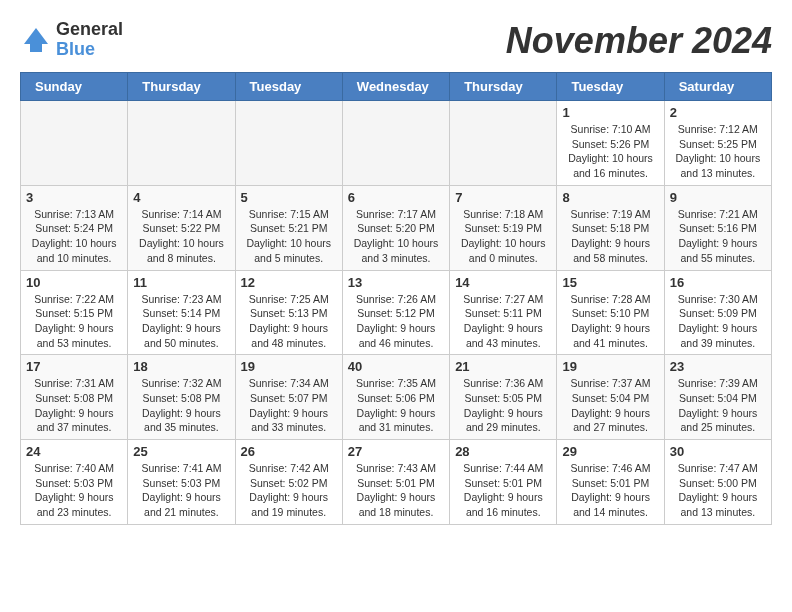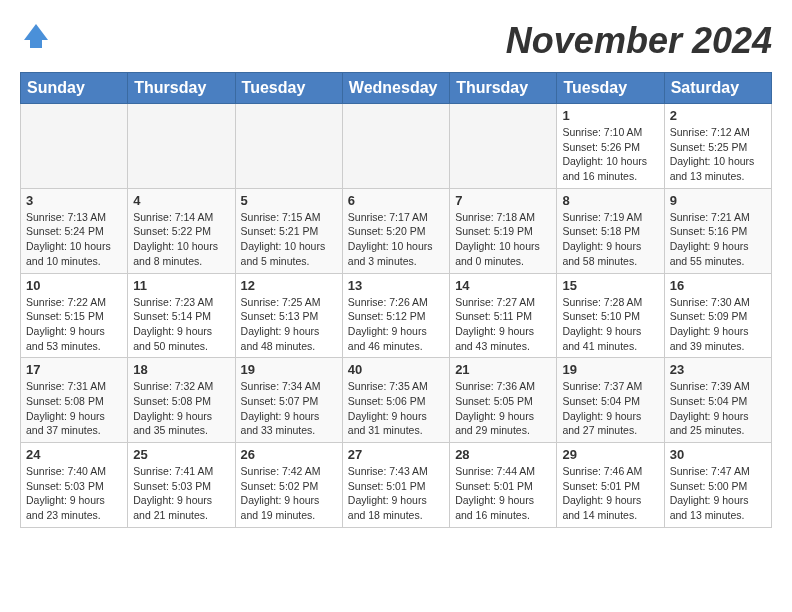--- a/index.html
+++ b/index.html
@@ -53,23 +53,23 @@
       font-size: 14px;
       color: #555;
     }
     .calendar {
       width: 100%;
       border-collapse: collapse;
     }
     .calendar th {
       background-color: #4a7fc1;
       color: #fff;
-      font-size: 16px;
-      font-weight: bold;
-      padding: 6px 6px;
+      font-size: 13px;
+      font-weight: bold;
+      padding: 6px 14px;
       text-align: left;
       border: 1px solid #3a6aa1;
     }
     .calendar td {
       vertical-align: top;
       padding: 4px 5px;
       border: 1px solid #ccc;
       font-size: 11px;
       color: #333;
       width: calc(100% / 7);
@@ -85,32 +85,37 @@
     .day-number {
       font-size: 13px;
       font-weight: bold;
       display: block;
       margin-bottom: 2px;
     }
     .day-info {
       font-size: 10.5px;
       line-height: 1.4;
       color: #333;
+      text-align: center;
     }
   </style>
 </head>
 <body>
 
 <div class="header">
   <div class="logo">
     <svg class="logo-icon" viewBox="0 0 32 32">
       <rect x="0" y="0" width="32" height="32" fill="white"></rect>
       <polygon points="16,4 28,20 4,20" fill="#4a90d9"></polygon>
       <rect x="10" y="20" width="12" height="8" fill="#4a90d9"></rect>
     </svg>
+    <div class="logo-text">
+      <span class="logo-general">General</span>
+      <span class="logo-blue">Blue</span>
+    </div>
   </div>
   <div class="title-block">
     <div class="month-title">November 2024</div>
   </div>
 </div>
 
 <table class="calendar">
   <thead>
     <tr>
     <th>Sunday</th>

